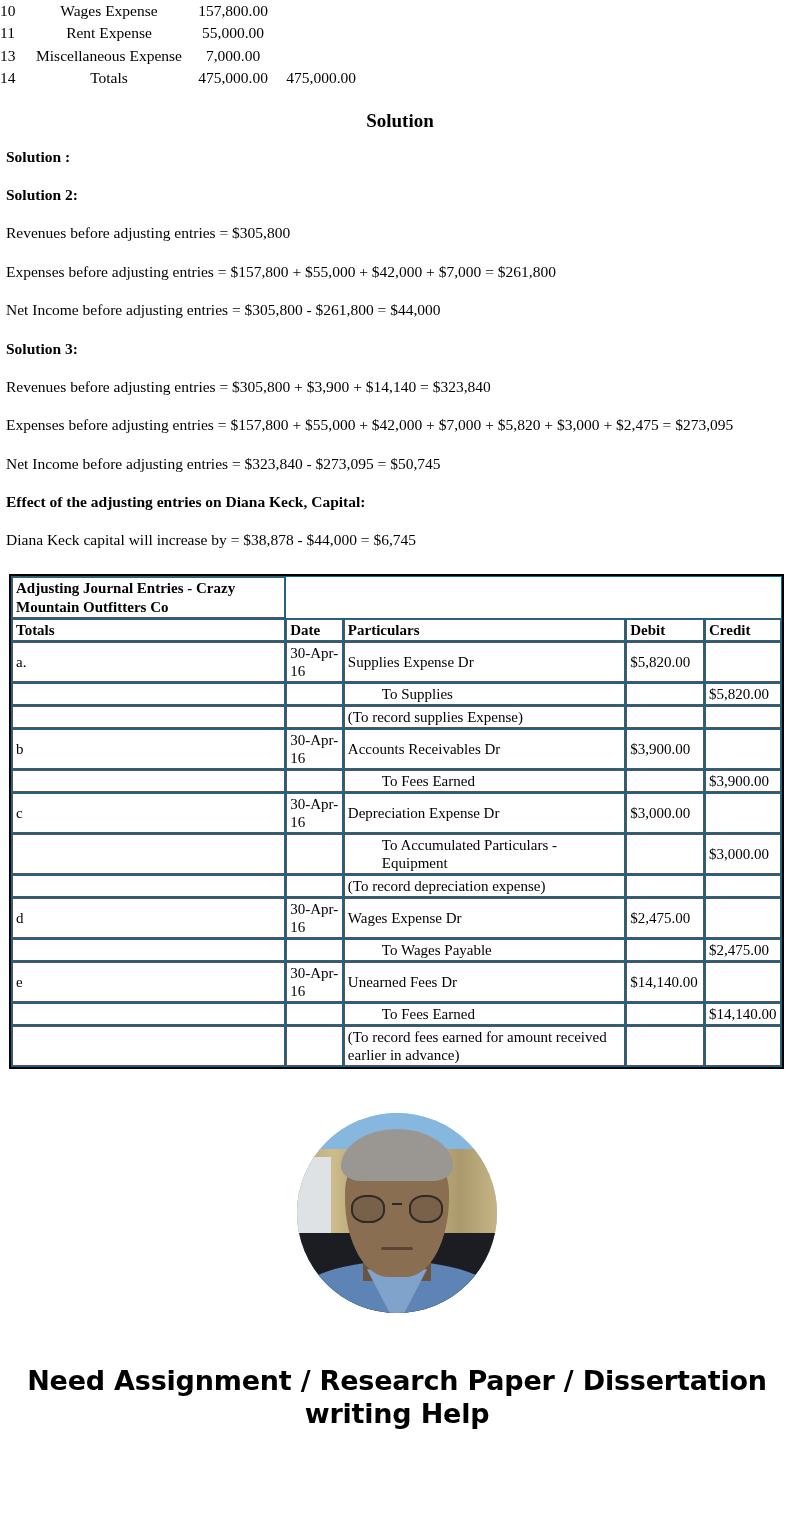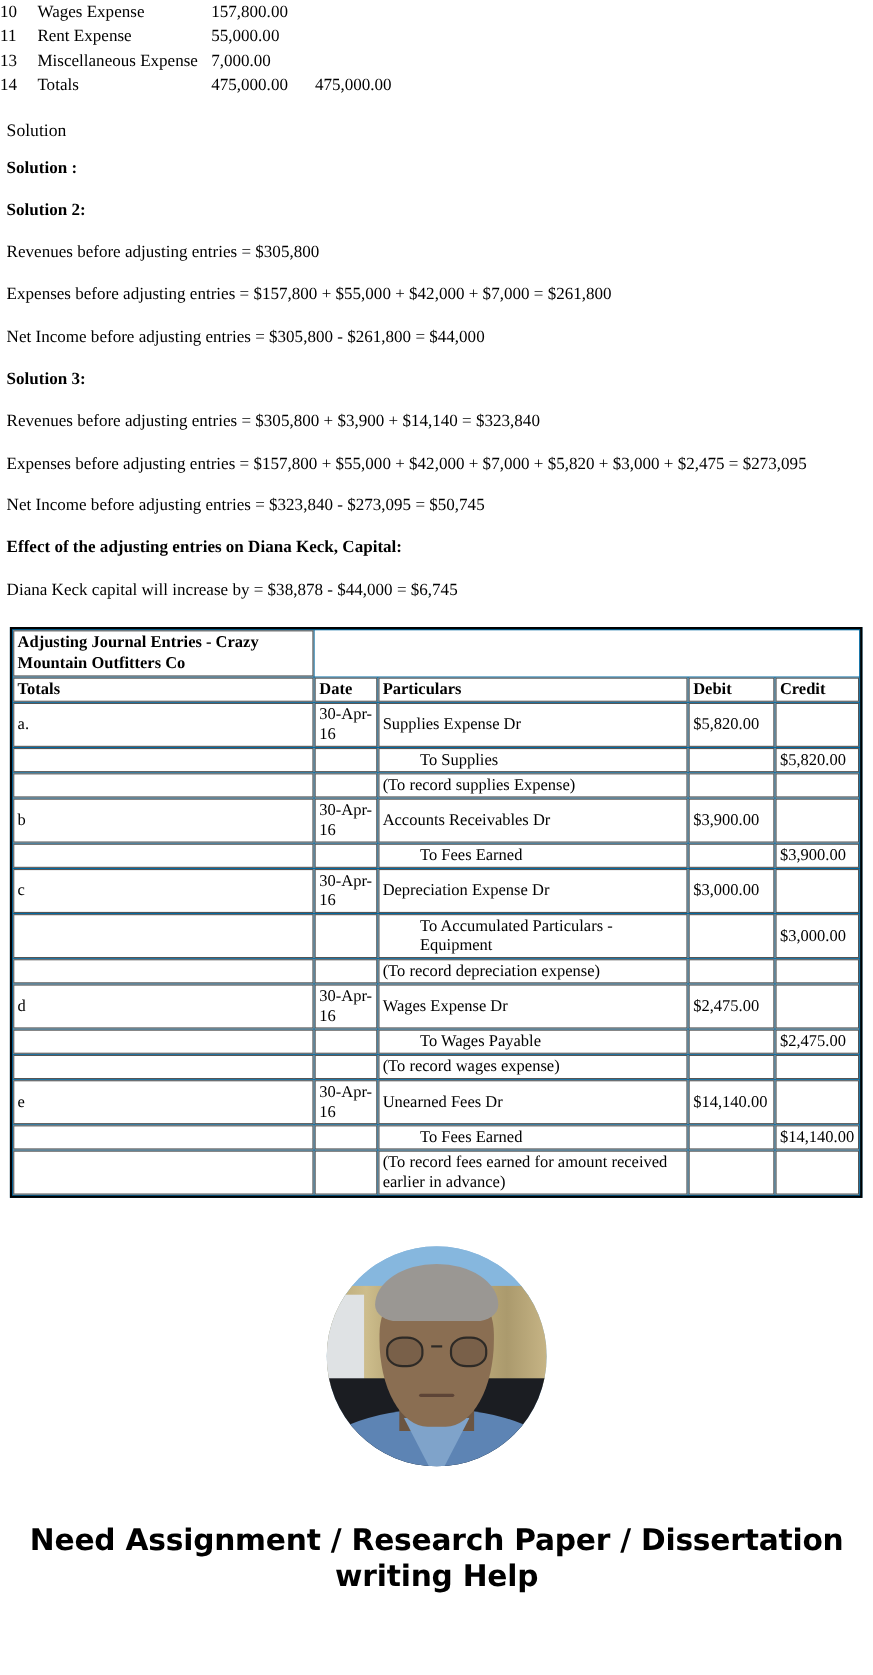--- a/index.html
+++ b/index.html
@@ -28,39 +28,40 @@
     white-space: nowrap;
     vertical-align: top;
   }
   .tb-num-col {
     width: 28px;
     text-align: left;
     padding-right: 6px !important;
   }
   .tb-name-col {
     width: 150px;
-    text-align: left;
+    text-align: center;
     padding-right: 8px !important;
   }
   .tb-amt-col {
     width: 82px;
-    text-align: left;
+    text-align: center;
   }
   .tb-amt-col2 {
     width: 78px;
     text-align: right;
     padding-left: 4px !important;
   }
 
   
   .solution-head {
-    font-size: 16px;
-    font-weight: normal;
+    font-size: 19px;
+    font-weight: bold;
     margin: 20px 0 14px 6px;
     line-height: 1.2;
+    text-align: center;
   }
   .para {
     font-size: 15.5px;
     margin: 0 0 19px 6px;
     line-height: 1.25;
   }
   .para.bold {
     font-weight: bold;
   }
 
@@ -345,27 +346,20 @@
           <td class="c-part tall">Wages Expense Dr</td>
           <td class="c-debit tall">$2,475.00</td>
           <td class="c-credit tall"></td>
         </tr>
         <tr>
           <td class="c-event"></td>
           <td class="c-date"></td>
           <td class="c-part"><span class="indent">To Wages Payable</span></td>
           <td class="c-debit"></td>
           <td class="c-credit">$2,475.00</td>
-        </tr>
-        <tr>
-          <td class="c-event"></td>
-          <td class="c-date"></td>
-          <td class="c-part">(To record wages expense)</td>
-          <td class="c-debit"></td>
-          <td class="c-credit"></td>
         </tr>
         <tr>
           <td class="c-event tall">e</td>
           <td class="c-date tall">30-Apr-16</td>
           <td class="c-part tall">Unearned Fees Dr</td>
           <td class="c-debit tall">$14,140.00</td>
           <td class="c-credit tall"></td>
         </tr>
         <tr>
           <td class="c-event"></td>

